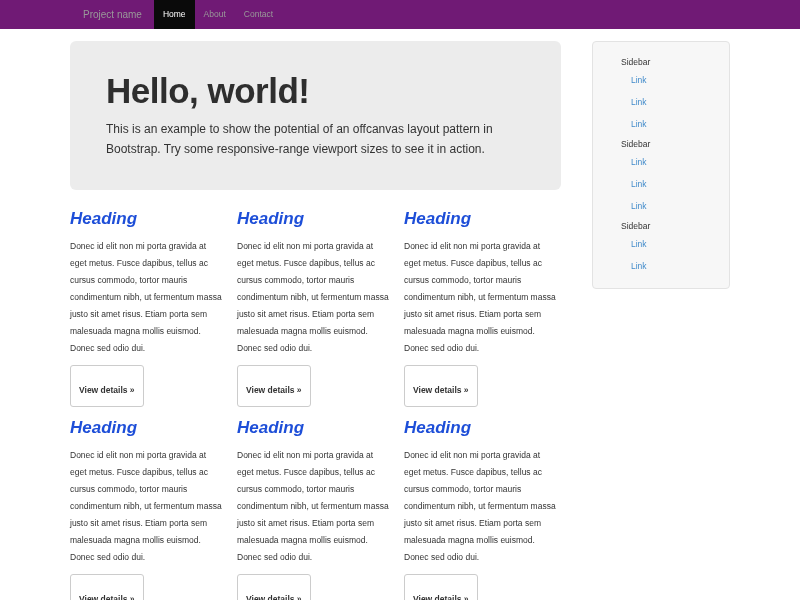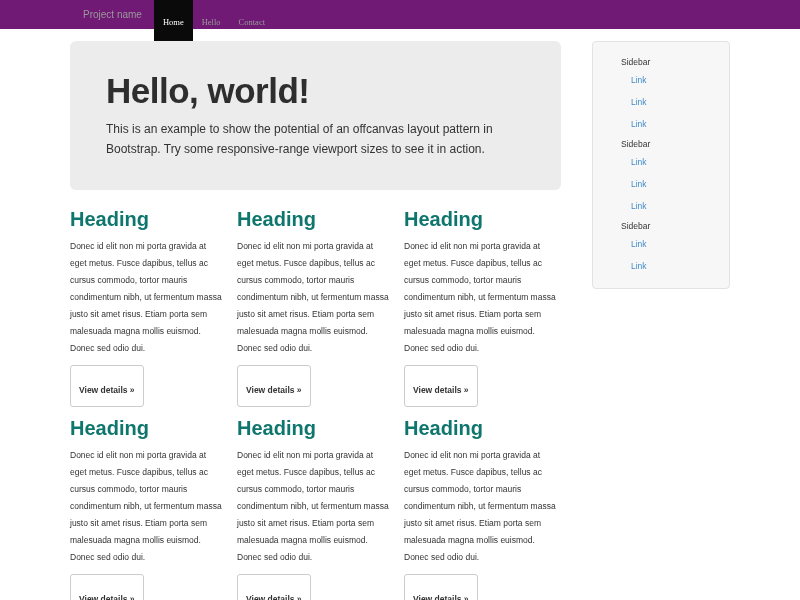--- a/index.html
+++ b/index.html
@@ -14,21 +14,21 @@
   
   .navbar { width: 800px; height: 29px; background: #701a75; }
   .nav-inner { width: 660px; margin: 0 auto; display: flex; align-items: stretch; }
   .brand {
     color: #999999; font-size: 10px; line-height: 29px;
     padding: 0 12px 0 13px; text-decoration: none; white-space: nowrap;
   }
   .nav-list { display: flex; list-style: none; margin: 0; padding: 0; }
   .nav-item a {
     display: block; color: #999999; font-size: 8.5px; line-height: 29px;
-    padding: 8px 9px; text-decoration: none; font-family: Liberation Serif, serif;
+    padding: 0 9px; text-decoration: none;
   }
   .nav-item.active a { background: #0a0a0a; color: #ffffff; }
   
   .container { width: 660px; margin: 0 auto; }
   .row-main { display: flex; align-items: flex-start; margin-top: 12px; }
   .col-content { width: 491px; margin-right: 31px; }
   
   .jumbotron {
     background: #ececec; border-radius: 6px;
     padding: 30px 36px 31px 36px;
@@ -40,22 +40,22 @@
   .jumbotron p {
     margin: 0; font-size: 12px; line-height: 20px; color: #333333;
     max-width: 412px;
   }
   
   .cards-row { display: flex; margin-top: 16px; }
   .cards-row.second { margin-top: 8px; }
   .card { width: 157px; margin-right: 10px; }
   .card:last-child { margin-right: 0; }
   .card h2 {
-    margin: 0 0 6px 0; font-size: 20px; line-height: 26px;
-    font-weight: 600; color: #0f766e;
+    margin: 0 0 6px 0; font-size: 17px; line-height: 26px;
+    font-weight: 600; color: #1d4ed8; font-style: italic;
   }
   .card p { margin: 0 0 8px 0; width: 154px; font-size: 8.5px; line-height: 17px; }
   .btn {
     display: inline-block; height: 19px; padding: 20px 8px;
     background: #ffffff; border: 1px solid #cccccc; border-radius: 3px;
     font-family: inherit; font-size: 8.5px; font-weight: 600; color: #333333;
     line-height: 9px; cursor: pointer;
   }
   
   .sidebar {
@@ -76,21 +76,21 @@
 <body>
 
 <nav class="navbar">
   <div class="nav-inner">
     <a class="brand" href="#">Project name</a>
     <ul class="nav-list">
       <li class="nav-item active">
           <a href="#">Home</a>
         </li>
       <li class="nav-item">
-          <a href="#">Hello</a>
+          <a href="#">About</a>
         </li>
       <li class="nav-item">
           <a href="#">Contact</a>
         </li>
     </ul>
   </div>
 </nav>
 
 <div class="container">
   <div class="row-main">

